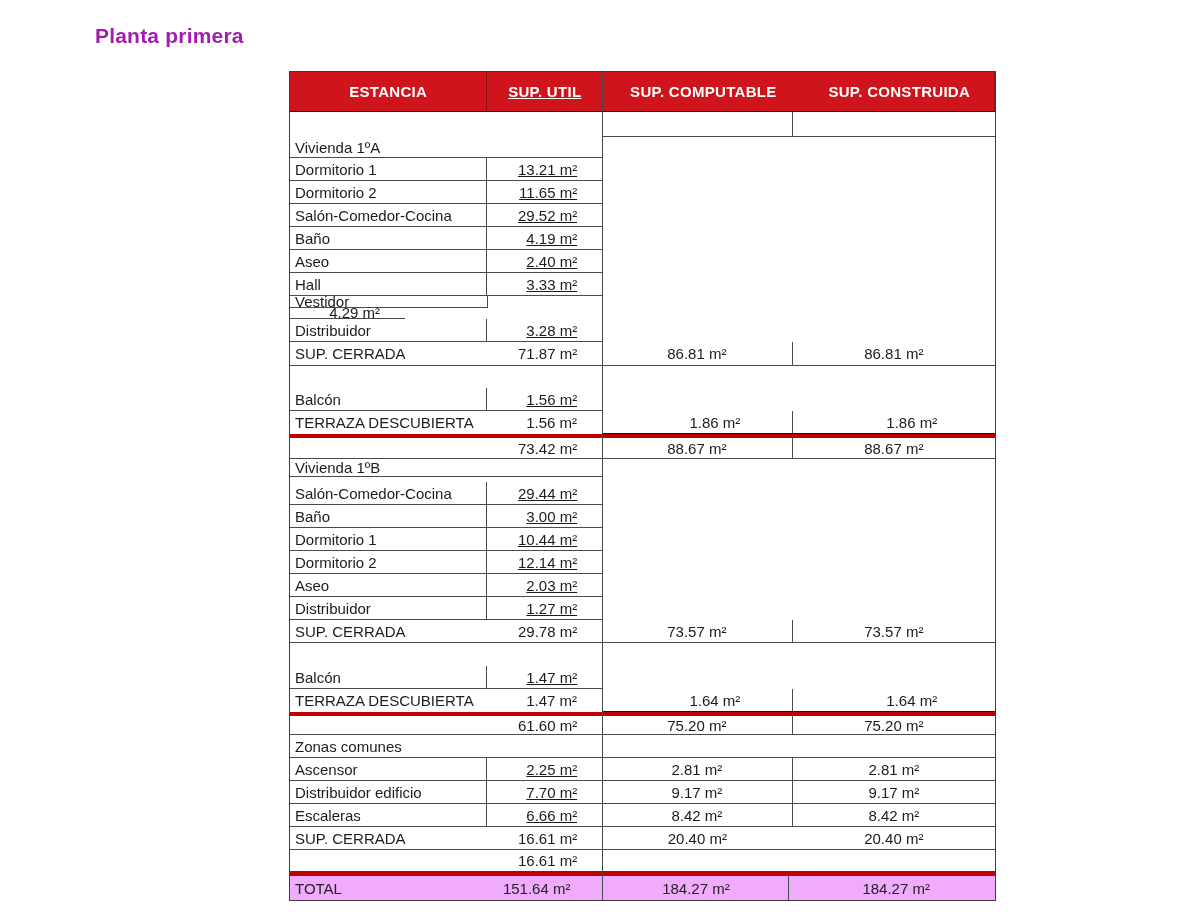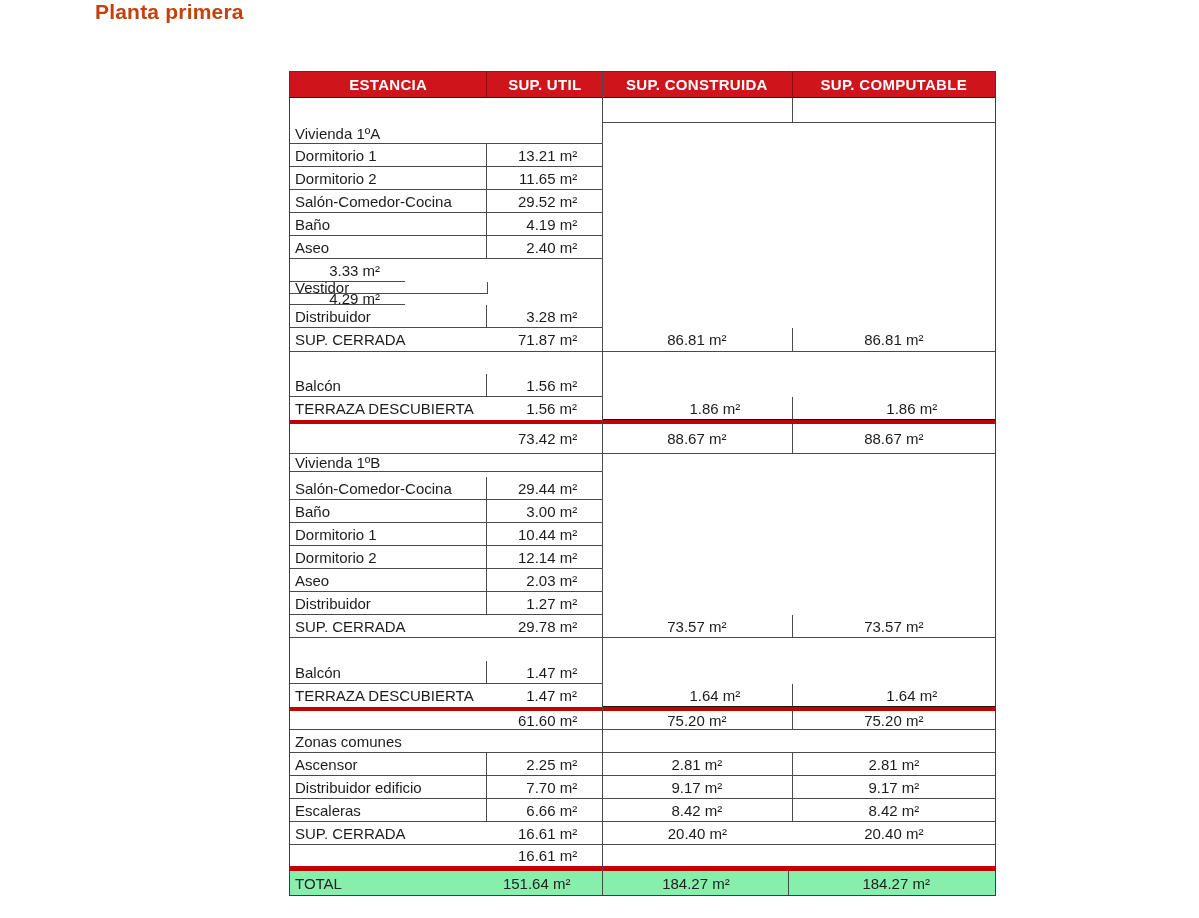--- a/index.html
+++ b/index.html
@@ -2,61 +2,61 @@
 <html><head>
 <meta charset="utf-8">
 <style>
   html,body{margin:0;padding:0;}
   body{
     width:1199px;height:918px;position:relative;background:#ffffff;
     font-family:"Liberation Sans","DejaVu Sans",sans-serif;
     color:#1c1c1c;overflow:hidden;
   }
   .page-title{
-    position:absolute;left:95px;top:0;
-    font-size:21px;font-weight:700;color:#c2410c;letter-spacing:0.2px;
+    position:absolute;left:95px;top:24px;
+    font-size:21px;font-weight:700;color:#a21caf;letter-spacing:0.2px;
   }
   .area-table{
     position:absolute;left:289px;top:71px;width:707px;
     border:1.5px solid #3d3d3d;box-sizing:border-box;background:#fff;
   }
   .midline{
     position:absolute;left:312px;top:0;bottom:0;width:1px;background:#4a4a4a;z-index:3;
   }
   .trow{display:flex;width:100%;box-sizing:border-box;position:relative;}
   .cell{box-sizing:border-box;display:flex;align-items:center;font-size:15px;overflow:hidden;white-space:nowrap;}
-  .w-l1{width:198px;} .w-l2{width:115px;} .w-lh{width:313px;}
+  .w-l1{width:198px;} .w-l2{width:115px;text-decoration:underline;} .w-lh{width:313px;}
   .w-r1{width:191px;} .w-r2{width:203px;} .w-rh{width:394px;}
   .bb{border-bottom:1px solid #4a4a4a;}
   .bbd{border-bottom:1px solid #1f1212;padding-left:36px;}
   .br{border-right:1px solid #4a4a4a;}
   .label{padding-left:5px;justify-content:flex-start;}
   .val{padding-right:25px;justify-content:flex-end;}
   .ctr{justify-content:center;}
   .split{justify-content:space-between;padding-left:5px;padding-right:25px;}
   .hdr{background:#cf151b;}
   .hdr .cell{color:#ffffff;font-weight:700;font-size:15px;justify-content:center;letter-spacing:0.3px;border-bottom:1px solid #2a0a0a;}
   .hdr .brdark{border-right:1px solid #8a0e12;}
   .redline{background:#c10000;width:100%;}
-  .totalrow{background:#86efac;gap:8px;}
+  .totalrow{background:#f0abfc;gap:8px;}
   .totalrow .cell{color:#222;}
 </style>
 </head>
 <body>
 
 <div class="page-title">Planta primera</div>
 
 <div class="area-table">
   <div class="midline"></div>
   <div id="rows-host">
-      <div class="trow hdr" style="height: 26px; justify-content: center;">
+      <div class="trow hdr" style="height: 40px; justify-content: center;">
         <div class="cell w-l1 brdark">ESTANCIA</div>
         <div class="cell w-l2">SUP. UTIL</div>
+        <div class="cell w-r2">SUP. COMPUTABLE</div>
         <div class="cell w-r1 brdark">SUP. CONSTRUIDA</div>
-        <div class="cell w-r2">SUP. COMPUTABLE</div>
       </div>
       <div class="trow" style="height: 25px;">
         <div class="cell w-lh"></div>
         <div class="cell w-r1 bb br"></div>
         <div class="cell w-r2 bb"></div>
       </div>
       <div class="trow" style="height: 21px;">
         <div class="cell w-lh bb label">Vivienda 1ºA</div>
         <div class="cell w-rh"></div>
       </div>
@@ -79,20 +79,21 @@
         <div class="cell w-l1 bb br label">Baño</div>
         <div class="cell w-l2 bb val">4.19 m²</div>
         <div class="cell w-rh"></div>
       </div>
       <div class="trow" style="height: 23px;">
         <div class="cell w-l1 bb br label">Aseo</div>
         <div class="cell w-l2 bb val">2.40 m²</div>
         <div class="cell w-rh"></div>
       </div>
       <div class="trow" style="height: 23px;">
+        <div class="cell w-l1 bb br label">Hall</div>
         <div class="cell w-l2 bb val">3.33 m²</div>
         <div class="cell w-rh"></div>
       </div>
       <div class="trow" style="height: 23px; flex-direction: column;">
         <div class="cell w-l1 bb br label">Vestidor</div>
         <div class="cell w-l2 bb val">4.29 m²</div>
         <div class="cell w-rh"></div>
       </div>
       <div class="trow" style="height: 23px;">
         <div class="cell w-l1 bb br label">Distribuidor</div>
@@ -109,21 +110,21 @@
         <div class="cell w-l1 bb br label">Balcón</div>
         <div class="cell w-l2 bb val">1.56 m²</div>
         <div class="cell w-rh"></div>
       </div>
       <div class="trow" style="height: 23px;">
         <div class="cell w-lh split">TERRAZA DESCUBIERTA<span>1.56 m²</span></div>
         <div class="cell w-r1 bbd br ctr">1.86 m²</div>
         <div class="cell w-r2 bbd ctr">1.86 m²</div>
       </div>
       <div class="trow redline" style="height: 4px;"></div>
-      <div class="trow" style="height: 30px; text-align: right;">
+      <div class="trow" style="height: 21px; text-align: right;">
         <div class="cell w-lh bb val">73.42 m²</div>
         <div class="cell w-r1 bb br ctr">88.67 m²</div>
         <div class="cell w-r2 bb ctr">88.67 m²</div>
       </div>
       <div class="trow" style="height: 23px; flex-direction: column;">
         <div class="cell w-lh bb label">Vivienda 1ºB</div>
         <div class="cell w-rh"></div>
       </div>
       <div class="trow" style="height: 23px;">
         <div class="cell w-l1 bb br label">Salón-Comedor-Cocina</div>

